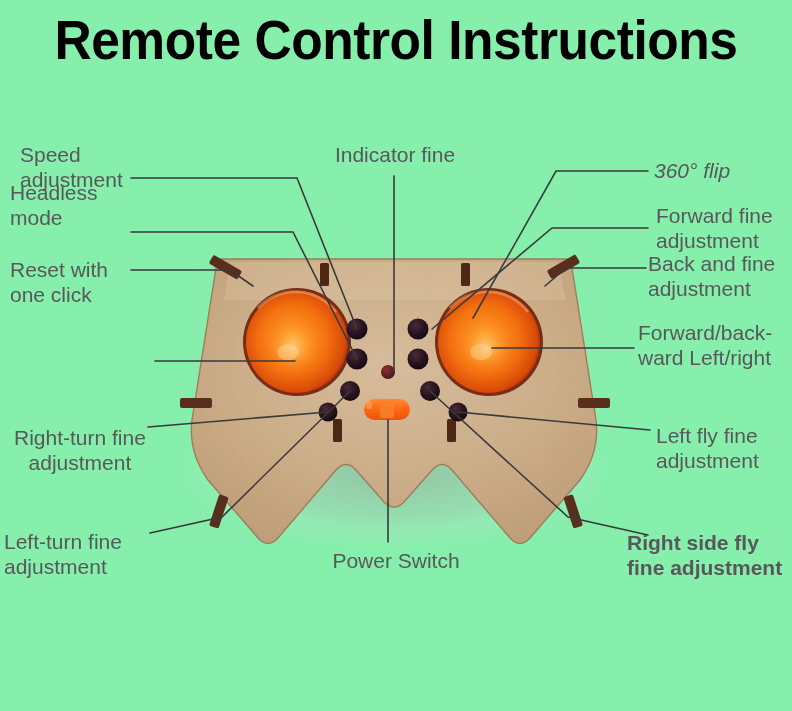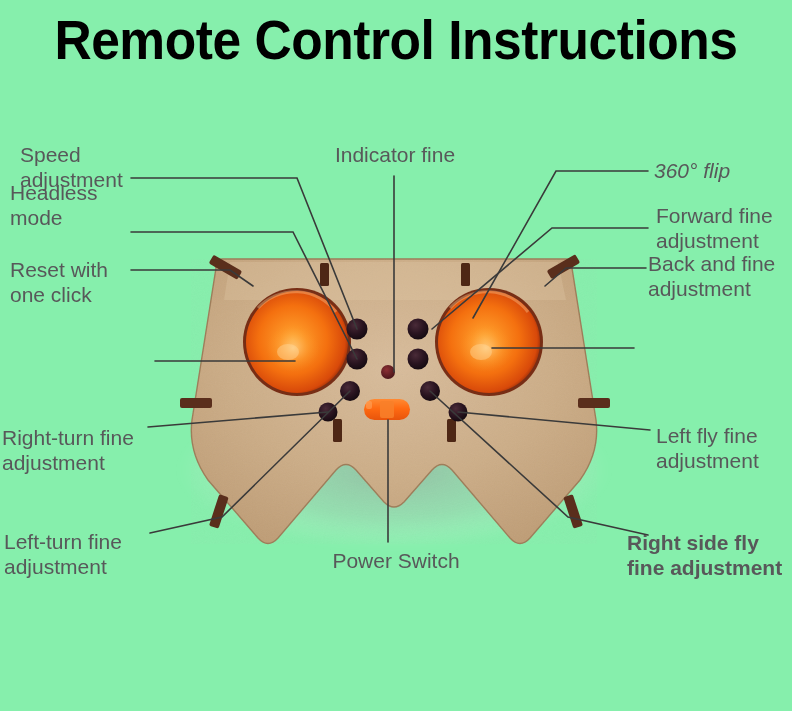--- a/index.html
+++ b/index.html
@@ -221,31 +221,33 @@
       <polyline points="648,535 568,517 430,391"></polyline>
     </g>
   </svg>
 
   <div class="lbl l" style="left:20px;  top:142px;">Speed
 adjustment</div>
   <div class="lbl l" style="left:10px;  top:180px;">Headless
 mode</div>
   <div class="lbl l" style="left:10px;  top:251px;margin-top:6px;">Reset with
 one click</div>
-  <div class="lbl l" style="left:2px;   top:425px;">Right-turn fine
+  <div class="lbl l" style="left:14px;   top:425px;text-align:center;">Right-turn fine
 adjustment</div>
   <div class="lbl l" style="left:4px;   top:529px;">Left-turn fine
 adjustment</div>
 
   <div class="lbl c" style="left:325px; top:142px; width:140px;">Indicator fine</div>
   <div class="lbl c" style="left:316px; top:548px; width:160px;">Power Switch</div>
 
   <div class="lbl r" style="left:654px; top:158px;font-style:italic;">360°  flip</div>
   <div class="lbl r" style="left:656px; top:203px;">Forward fine
 adjustment</div>
   <div class="lbl r" style="left:648px; top:251px;">Back and fine
 adjustment</div>
+  <div class="lbl r" style="left:638px; top:320px;">Forward/back-
+ward Left/right</div>
   <div class="lbl r" style="left:656px; top:423px;">Left fly fine
 adjustment</div>
   <div class="lbl r" style="left:627px; top:530px;font-weight:bold;">Right side fly
 fine adjustment</div>
 
 </div>
 
 </body></html>

